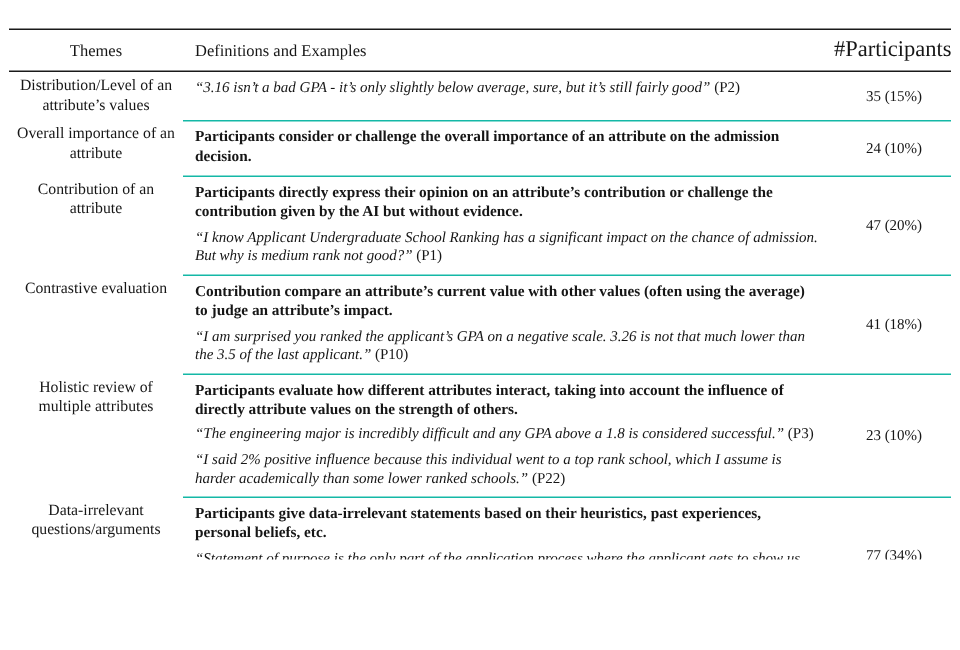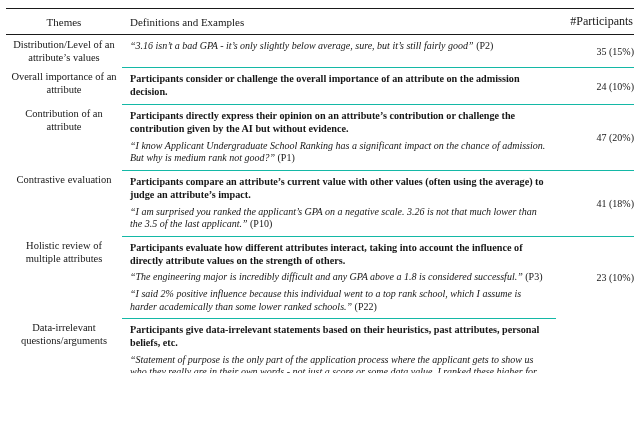--- a/index.html
+++ b/index.html
@@ -6,40 +6,40 @@
     margin: 0;
     padding: 0;
     background: #ffffff;
     color: #161616;
     font-family: "Liberation Serif", "DejaVu Serif", serif;
   }
   .page {
     width: 640px;
     height: 373px;
     box-sizing: border-box;
-    padding: 8px 6px 0 6px;
+    padding: 19px 6px 0 6px;
     overflow: hidden;
   }
   .tbl {
     width: 100%;
     box-sizing: border-box;
     border-top: 1.5px solid #1a1a1a;
     border-bottom: 1.5px solid #1a1a1a;
   }
   .hdr {
     display: grid;
     grid-template-columns: 116px 1fr 78px;
     align-items: center;
     border-bottom: 1px solid #1a1a1a;
     padding: 5px 0 5px 0;
     font-size: 11px;
   }
   .hdr .h-theme { text-align: center; }
   .hdr .h-def { padding-left: 8px; }
-  .hdr .h-part { text-align: right; padding-right: 1px; font-size: 12px; }
+  .hdr .h-part { text-align: right; padding-right: 1px; font-size: 15px; }
   .row {
     display: grid;
     grid-template-columns: 116px 1fr 78px;
   }
   .row + .row .c-def,
   .row + .row .c-part {
     border-top: 1px solid #14b8a6;
   }
   .cell { box-sizing: border-box; }
   .c-theme {
@@ -57,21 +57,21 @@
     line-height: 1.26;
   }
   .c-def p { margin: 0; }
   .c-def p + p { margin-top: 4px; }
   .def-text { font-weight: bold; font-size: 10.2px; }
   .quote .qt { font-style: italic; }
   .quote .ref { }
   .c-part {
     display: flex;
     align-items: center;
-    justify-content: flex-end;
+    justify-content: center;
     font-size: 10px;
     padding: 2px 0 2px 2px;
     white-space: nowrap;
   }
 </style>
 </head>
 <body>
 
 <div class="page">
   <div class="tbl">
@@ -117,21 +117,21 @@
       <div class="cell c-part">
         <span>47 (20%)</span>
       </div>
     </div>
 
     <div class="row">
       <div class="cell c-theme">
         <span>Contrastive evaluation</span>
       </div>
       <div class="cell c-def">
-        <p class="def-text">Participants compare an attribute’s current value with other values (often using the average) to judge an attribute’s impact.</p>
+        <p class="def-text">Contribution compare an attribute’s current value with other values (often using the average) to judge an attribute’s impact.</p>
         <p class="quote"><span class="qt">“I am surprised you ranked the applicant’s GPA on a negative scale. 3.26 is not that much lower than the 3.5 of the last applicant.”</span> <span class="ref">(P10)</span></p>
       </div>
       <div class="cell c-part">
         <span>41 (18%)</span>
       </div>
     </div>
 
     <div class="row">
       <div class="cell c-theme">
         <span>Holistic review of multiple attributes</span>
@@ -144,19 +144,22 @@
       <div class="cell c-part">
         <span>23 (10%)</span>
       </div>
     </div>
 
     <div class="row">
       <div class="cell c-theme">
         <span>Data-irrelevant questions/arguments</span>
       </div>
       <div class="cell c-def">
-        <p class="def-text">Participants give data-irrelevant statements based on their heuristics, past attributes, personal beliefs, etc.</p>
+        <p class="def-text">Participants give data-irrelevant statements based on their heuristics, past experiences, personal beliefs, etc.</p>
         <p class="quote"><span class="qt">“Statement of purpose is the only part of the application process where the applicant gets to show us who they really are in their own words - not just a score or some data value. I ranked these higher for this reason.”</span> <span class="ref">(P5)</span></p>
+      </div>
+      <div class="cell c-part">
+        <span>77 (34%)</span>
       </div>
     </div>
 
   </div>
 </div>
 
 </body></html>

